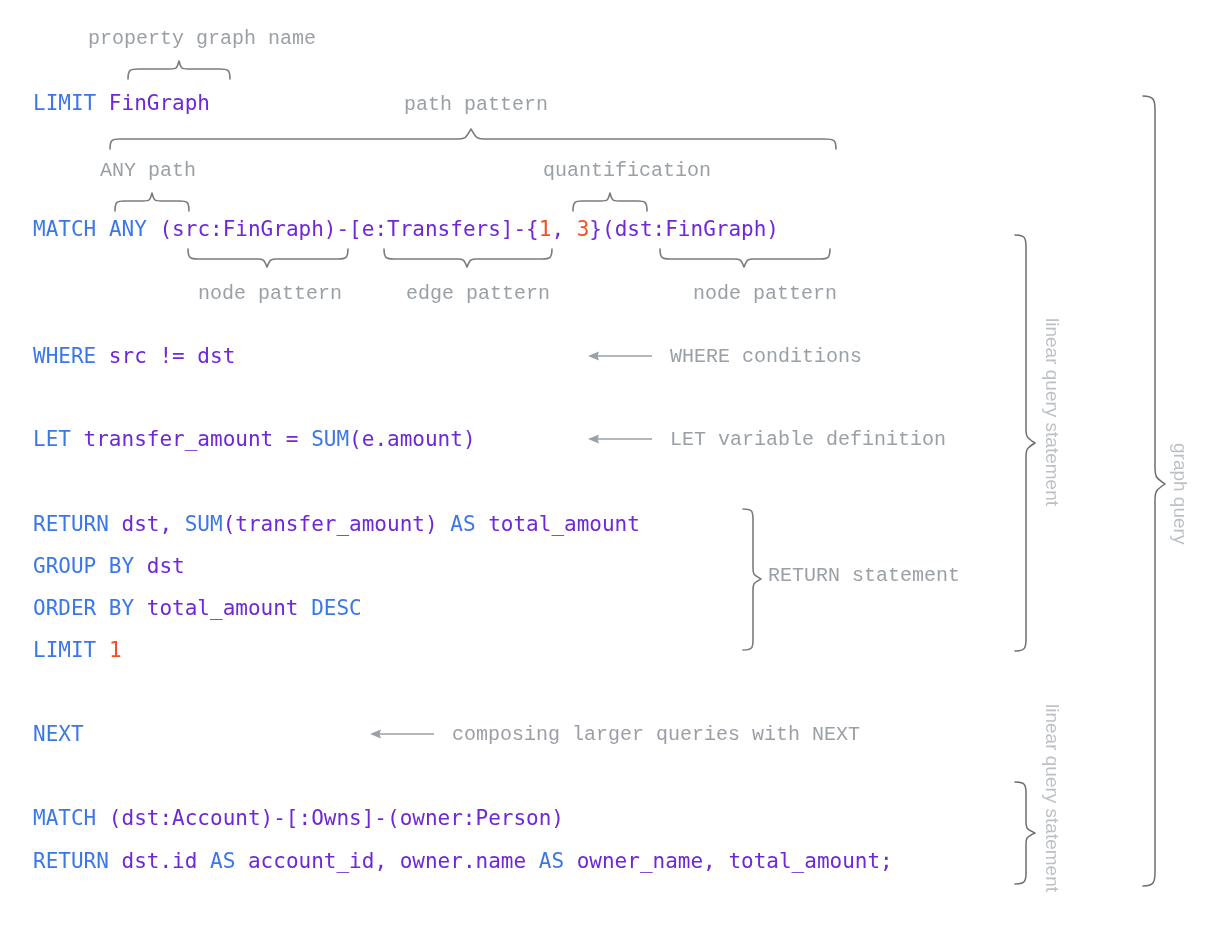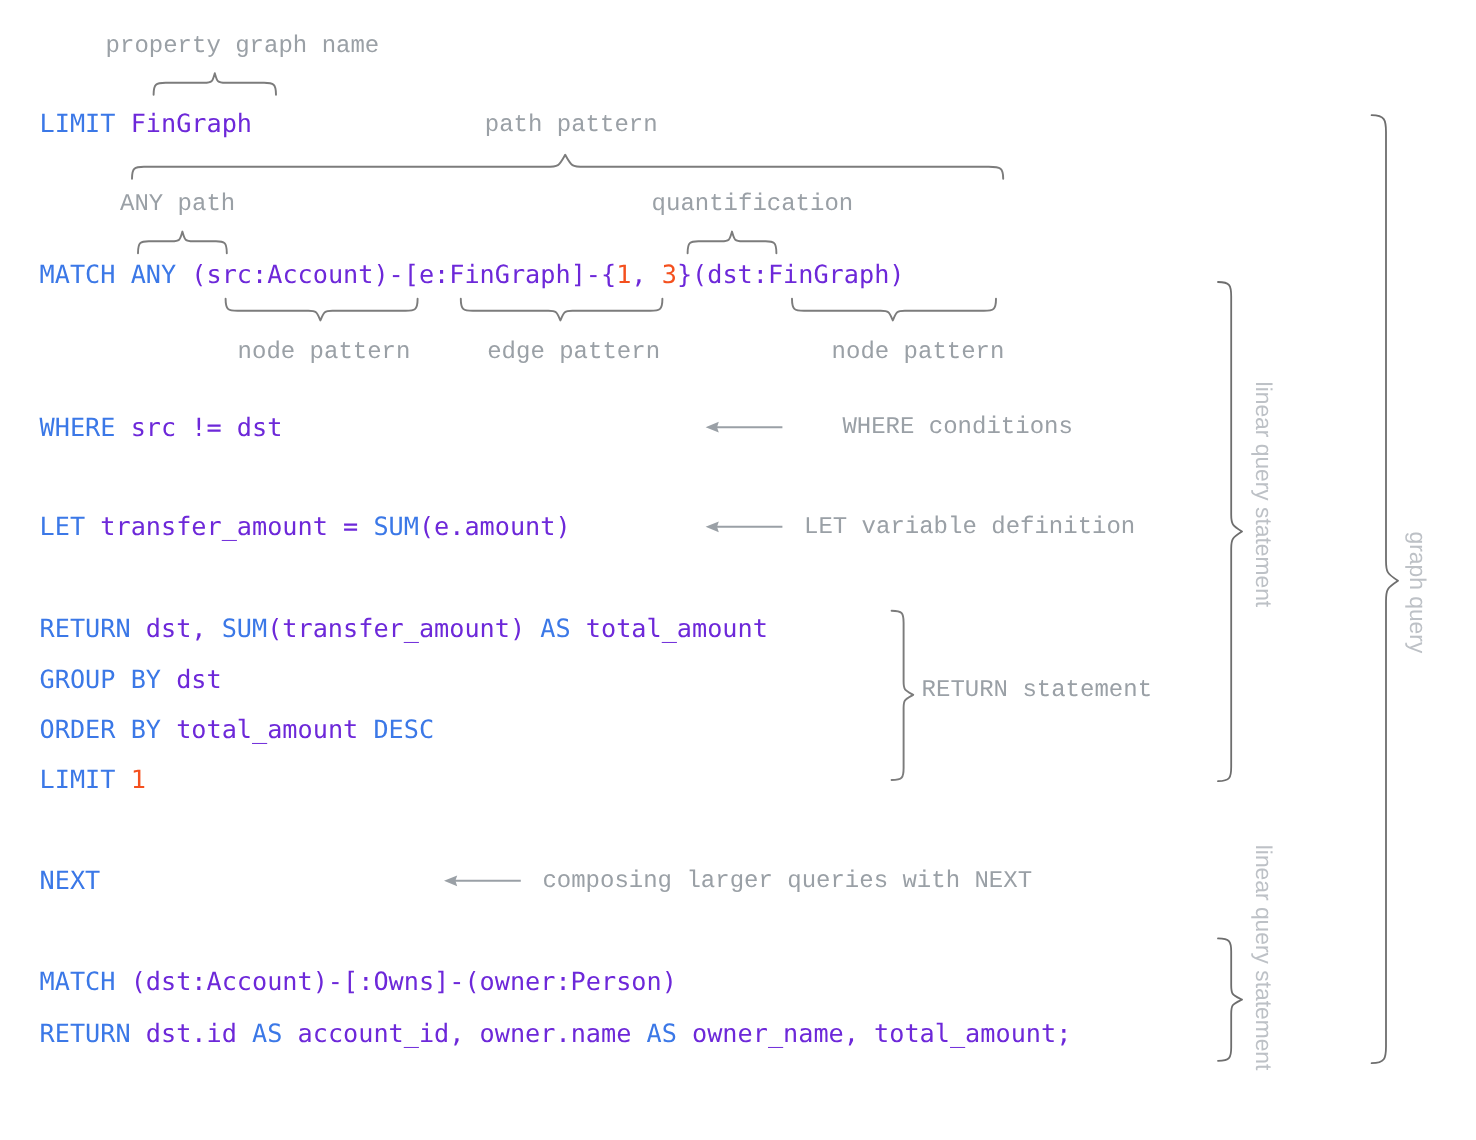--- a/index.html
+++ b/index.html
@@ -97,21 +97,21 @@
     <path d="M2,21 C2,12 4,11 11,11 L30,11 C37,11 37,10 39,3 C41,10 41,11 48,11 L67,11 C74,11 76,12 76,21"></path>
   </svg>
 
   <div class="anno" style="left:543px; top:161px;text-align:center;">quantification</div>
 
   <svg class="brace-svg" style="left:571px; top:190px;" width="78" height="22" viewBox="0 0 78 22">
     <path d="M2,21 C2,12 4,11 11,11 L30,11 C37,11 37,10 39,3 C41,10 41,11 48,11 L67,11 C74,11 76,12 76,21"></path>
   </svg>
 
   <div class="code-line" style="left:33px; top:93px;"><span class="kw">LIMIT</span><span class="plain"> FinGraph</span></div>
-  <div class="code-line" style="left:33px; top:219px;"><span class="kw">MATCH</span><span class="plain"> </span><span class="kw">ANY</span><span class="plain"> (src:Account)-[e:FinGraph]-{</span><span class="num">1</span><span class="plain">, </span><span class="num">3</span><span class="plain">}(dst:FinGraph)</span></div>
+  <div class="code-line" style="left:33px; top:219px;"><span class="kw">MATCH</span><span class="plain"> </span><span class="kw">ANY</span><span class="plain"> (src:FinGraph)-[e:Transfers]-{</span><span class="num">1</span><span class="plain">, </span><span class="num">3</span><span class="plain">}(dst:FinGraph)</span></div>
   <div class="code-line" style="left:33px; top:346px;"><span class="kw">WHERE</span><span class="plain"> src != dst</span></div>
   <div class="code-line" style="left:33px; top:429px;"><span class="kw">LET</span><span class="plain"> transfer_amount = </span><span class="kw">SUM</span><span class="plain">(e.amount)</span></div>
   <div class="code-line" style="left:33px; top:514px;"><span class="kw">RETURN</span><span class="plain"> dst, </span><span class="kw">SUM</span><span class="plain">(transfer_amount) </span><span class="kw">AS</span><span class="plain"> total_amount</span></div>
   <div class="code-line" style="left:33px; top:556px;"><span class="kw">GROUP BY</span><span class="plain"> dst</span></div>
   <div class="code-line" style="left:33px; top:598px;"><span class="kw">ORDER BY</span><span class="plain"> total_amount </span><span class="kw">DESC</span></div>
   <div class="code-line" style="left:33px; top:640px;"><span class="kw">LIMIT</span><span class="plain"> </span><span class="num">1</span></div>
   <div class="code-line" style="left:33px; top:724px;"><span class="kw">NEXT</span></div>
   <div class="code-line" style="left:33px; top:808px;"><span class="kw">MATCH</span><span class="plain"> (dst:Account)-[:Owns]-(owner:Person)</span></div>
   <div class="code-line" style="left:33px; top:851px;"><span class="kw">RETURN</span><span class="plain"> dst.id </span><span class="kw">AS</span><span class="plain"> account_id, owner.name </span><span class="kw">AS</span><span class="plain"> owner_name, total_amount;</span></div>
 
@@ -127,21 +127,21 @@
 
   <svg class="brace-svg" style="left:658px; top:248px;" width="174" height="22" viewBox="0 0 174 22">
     <path d="M2,1 C2,10 4,11 12,11 L76,11 C83,11 83,12 86,19 C89,12 89,11 96,11 L162,11 C170,11 172,10 172,1"></path>
   </svg>
   <div class="anno" style="left:693px; top:284px;">node pattern</div>
 
   <svg class="arrow-svg" style="left:588px; top:348px;" width="66" height="16" viewBox="0 0 66 16">
     <line x1="6" y1="8" x2="64" y2="8"></line>
     <polygon points="0,8 11,3.5 9.5,8 11,12.5"></polygon>
   </svg>
-  <div class="anno" style="left:670px; top:347px;margin-left:32px;">WHERE conditions</div>
+  <div class="anno" style="left:670px; top:347px;">WHERE conditions</div>
 
   <svg class="arrow-svg" style="left:588px; top:431px;" width="66" height="16" viewBox="0 0 66 16">
     <line x1="6" y1="8" x2="64" y2="8"></line>
     <polygon points="0,8 11,3.5 9.5,8 11,12.5"></polygon>
   </svg>
   <div class="anno" style="left:670px; top:430px;">LET variable definition</div>
 
   <svg class="arrow-svg" style="left:370px; top:726px;" width="66" height="16" viewBox="0 0 66 16">
     <line x1="6" y1="8" x2="64" y2="8"></line>
     <polygon points="0,8 11,3.5 9.5,8 11,12.5"></polygon>

